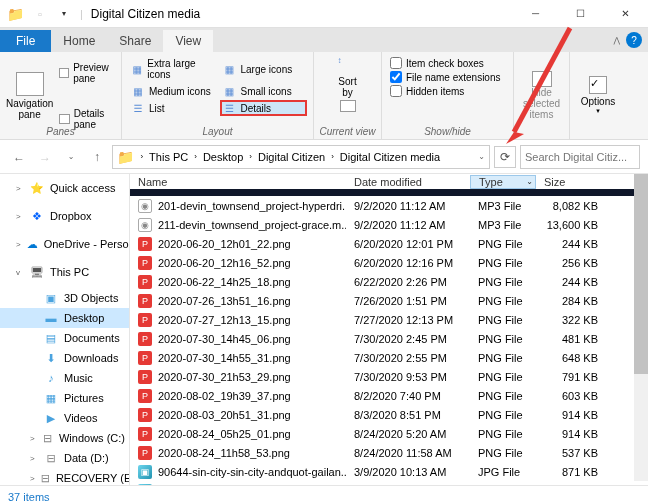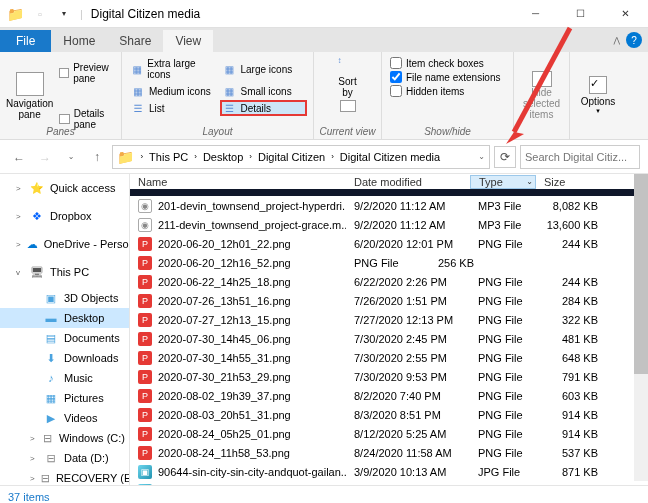--- a/index.html
+++ b/index.html
@@ -345,20 +345,21 @@
           </div>
           <div class="cell cell-date">6/20/2020 12:01 PM</div>
           <div class="cell cell-type">PNG File</div>
           <div class="cell cell-size">244 KB</div>
         </div>
         <div class="row">
           <div class="cell cell-name">
             <span class="file-icon png">P</span>
             <span>2020-06-20_12h16_52.png</span>
           </div>
+          <div class="cell cell-date">6/20/2020 12:16 PM</div>
           <div class="cell cell-type">PNG File</div>
           <div class="cell cell-size">256 KB</div>
         </div>
         <div class="row">
           <div class="cell cell-name">
             <span class="file-icon png">P</span>
             <span>2020-06-22_14h25_18.png</span>
           </div>
           <div class="cell cell-date">6/22/2020 2:26 PM</div>
           <div class="cell cell-type">PNG File</div>
@@ -425,21 +426,21 @@
           </div>
           <div class="cell cell-date">8/3/2020 8:51 PM</div>
           <div class="cell cell-type">PNG File</div>
           <div class="cell cell-size">914 KB</div>
         </div>
         <div class="row">
           <div class="cell cell-name">
             <span class="file-icon png">P</span>
             <span>2020-08-24_05h25_01.png</span>
           </div>
-          <div class="cell cell-date">8/12/2020 5:25 AM</div>
+          <div class="cell cell-date">8/24/2020 5:20 AM</div>
           <div class="cell cell-type">PNG File</div>
           <div class="cell cell-size">914 KB</div>
         </div>
         <div class="row">
           <div class="cell cell-name">
             <span class="file-icon png">P</span>
             <span>2020-08-24_11h58_53.png</span>
           </div>
           <div class="cell cell-date">8/24/2020 11:58 AM</div>
           <div class="cell cell-type">PNG File</div>

